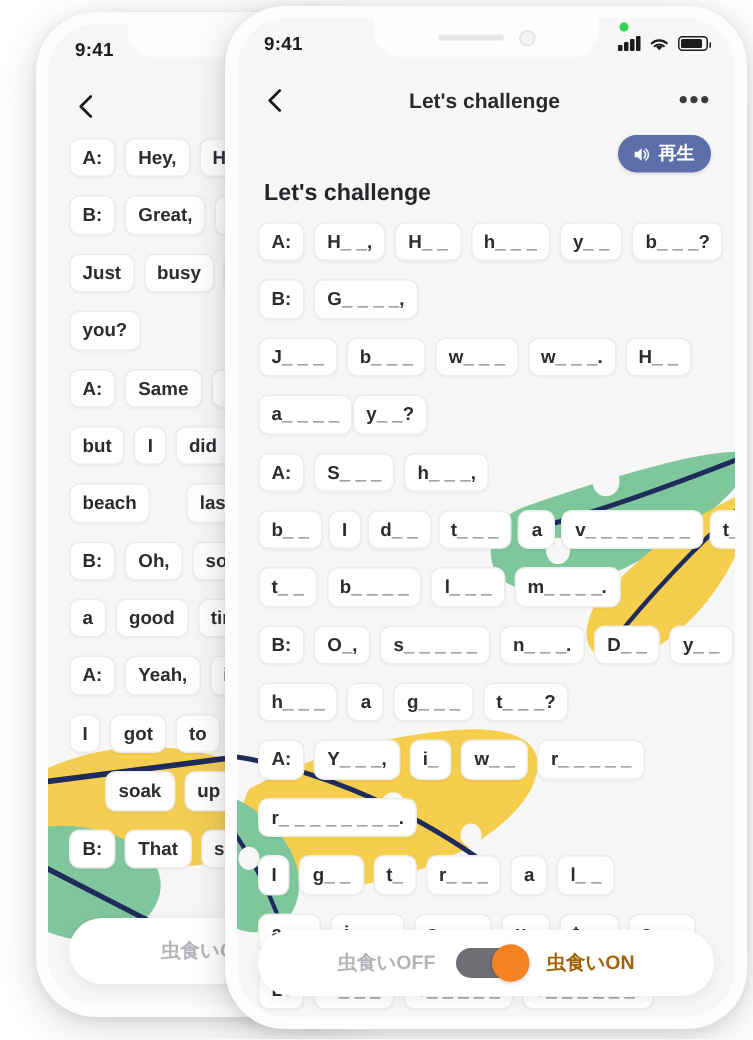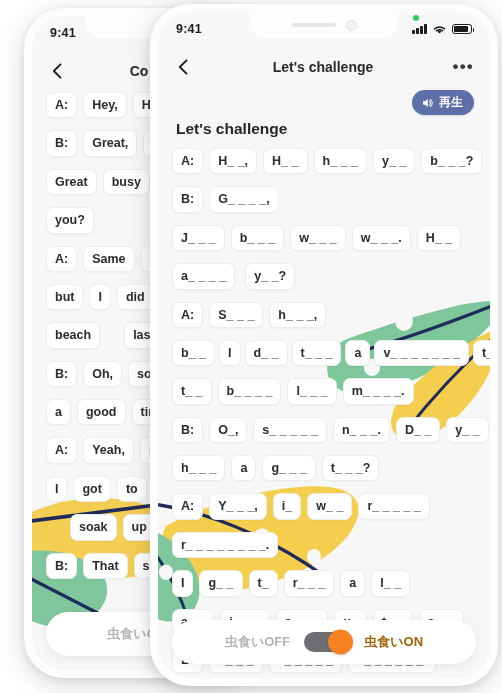--- a/index.html
+++ b/index.html
@@ -145,21 +145,20 @@
       <div class="statusbar">
         <div class="clock">9:41</div>
         <div class="status-right"></div>
       </div>
       <div class="notch"></div>
 
       <div class="navbar">
         <svg class="back-chevron" viewBox="0 0 24 24" fill="none" stroke="#1c1c1e" stroke-width="2.2" stroke-linecap="round" stroke-linejoin="round">
           <polyline points="15 4 7 12 15 20"></polyline>
         </svg>
-        <div class="nav-title">Co</div>
         <div class="dots-btn"></div>
       </div>
 
       <div class="content">
 
         <div class="deco">
           <svg width="100%" height="100%" viewBox="0 0 216 530" preserveAspectRatio="none">
             <path d="M-30 400 C 20 370, 70 366, 120 380 C 150 390, 165 405, 150 424 C 130 448, 70 452, 20 436 C -10 426, -28 414, -30 400 Z" fill="#f5ce4e"></path>
             <path d="M-40 398 L 130 378" stroke="#1f2b5b" stroke-width="3.4" fill="none" stroke-linecap="round"></path>
             <path d="M-34 430 C -4 416, 30 418, 58 432 C 78 443, 82 464, 62 480 C 40 497, 2 492, -20 474 C -34 462, -40 444, -34 430 Z" fill="#7ec79b"></path>
@@ -172,21 +171,21 @@
               <span class="chip speaker-tag">A:</span>
               <span class="chip">Hey,</span>
               <span class="chip">How</span>
             </div>
             <div style="display: flex; gap: 6px; width: 100%; margin-bottom: 6px;">
               <span class="chip speaker-tag">B:</span>
               <span class="chip">Great,</span>
               <span class="chip">thank</span>
             </div>
             <div style="display: flex; gap: 6px; width: 100%; margin-bottom: 6px;">
-              <span class="chip">Great</span>
+              <span class="chip">Just</span>
               <span class="chip">busy</span>
               <span class="chip">with</span>
             </div>
             <div style="display: flex; gap: 6px; width: 100%; margin-bottom: 6px;">
               <span class="chip">you?</span>
             </div>
             <div style="display: flex; gap: 6px; width: 100%; margin-bottom: 6px;">
               <span class="chip speaker-tag">A:</span>
               <span class="chip">Same</span>
               <span class="chip">here,</span>
@@ -337,21 +336,21 @@
               <span class="chip speaker-tag">B:</span>
               <span class="chip">G_ _ _ _,</span>
             </div>
             <div style="display: flex; gap: 6px; width: 100%; margin-bottom: 6px;">
               <span class="chip">J_ _ _</span>
               <span class="chip">b_ _ _</span>
               <span class="chip">w_ _ _</span>
               <span class="chip">w_ _ _.</span>
               <span class="chip">H_ _</span>
             </div>
-            <div style="display: flex; gap: 10px; width: 100%; margin-bottom: 6px;">
+            <div style="display: flex; gap: 0; width: 100%; margin-bottom: 6px;">
               <span class="chip">a_ _ _ _</span>
               <span class="chip">y_ _?</span>
             </div>
             <div style="display: flex; gap: 6px; width: 100%; margin-bottom: 6px;">
               <span class="chip speaker-tag">A:</span>
               <span class="chip">S_ _ _</span>
               <span class="chip">h_ _ _,</span>
             </div>
             <div style="display: flex; gap: 4px; width: 100%; margin-bottom: 6px;">
               <span class="chip">b_ _</span>

